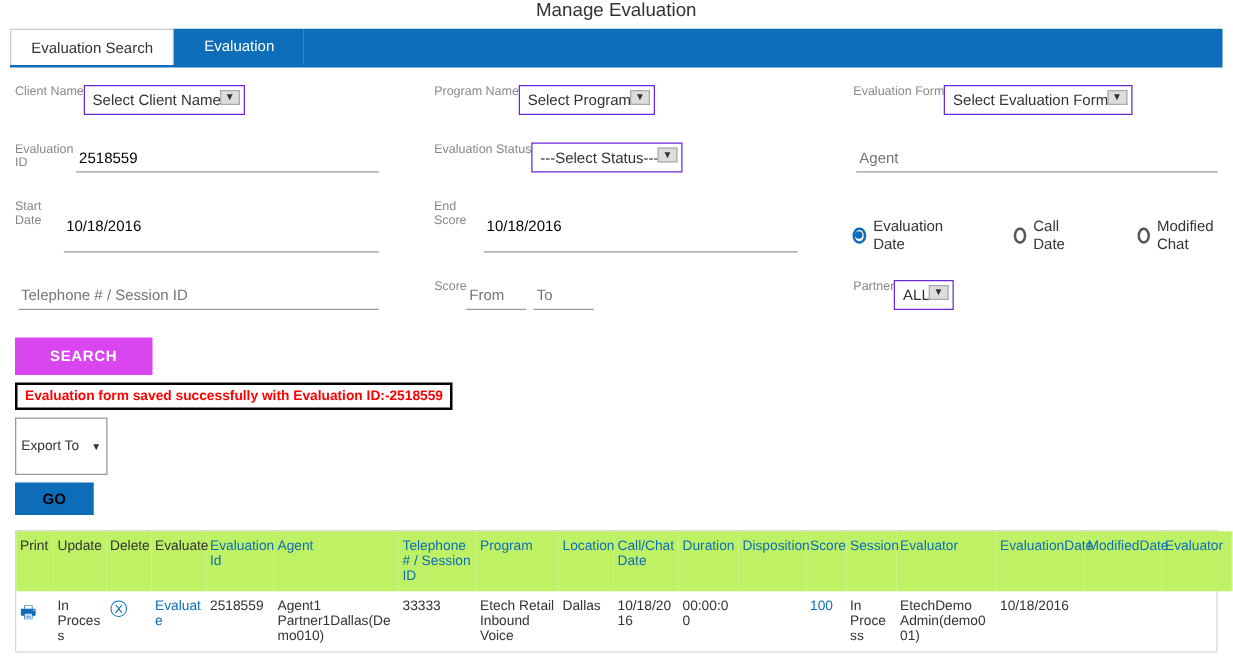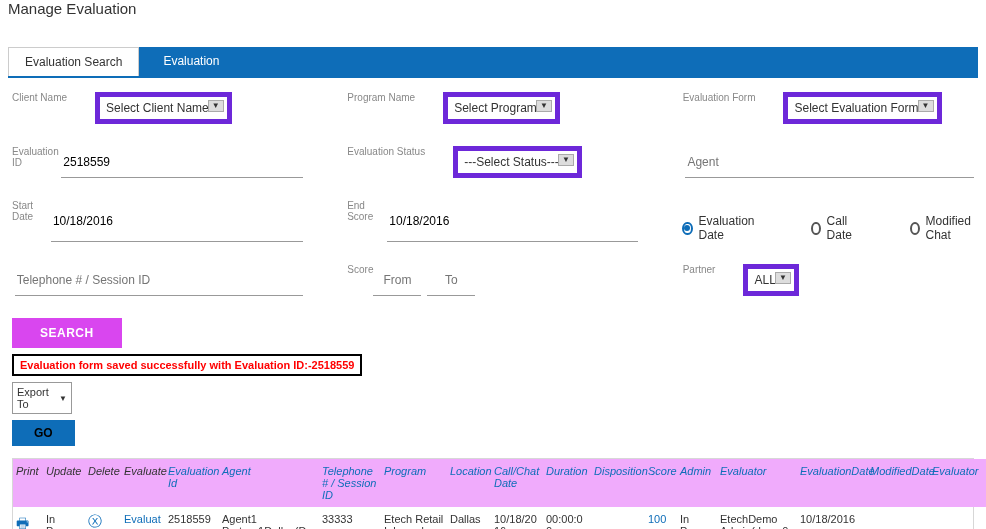--- a/index.html
+++ b/index.html
@@ -1,45 +1,45 @@
 <!DOCTYPE html>
 <html><head>
 <meta charset="utf-8">
 <style>
   * { box-sizing: border-box; margin: 0; padding: 0; }
   body { font-family: Arial, sans-serif; font-size: 12px; color: #333; background: #fff; width: 986px; }
-  .page-title { font-size: 15px; font-weight: 400; color: #333; padding: 0 8px 2px 8px; }
+  .page-title { font-size: 15px; font-weight: 400; color: #333; padding: 0 8px 2px 8px; text-align: center; }
   .content { padding: 4px 8px 8px 8px; }
   .tabbar { display: flex; border-bottom: 2px solid #0e6db8; margin-bottom: 14px; }
-  .tab { padding: 7px 16px; font-size: 12px; cursor: pointer; margin-top: 24px; }
+  .tab { padding: 7px 16px; font-size: 12px; cursor: pointer; }
   .tab.active { background: #fff; border: 1px solid #ccc; border-bottom: none; color: #333; }
   .tab.inactive { background: #0e6db8; color: #fff; flex: 1; }
   .tab.inactive-lbl { flex: 0; padding: 7px 24px; }
   .form-area { padding: 0 4px; }
   .form-row { display: flex; gap: 44px; margin-bottom: 22px; }
   .form-col { flex: 1; display: flex; flex-direction: row; }
   .form-col .lbl { font-size: 10px; color: #888; margin-bottom: 2px; }
   .text-input { border: none; border-bottom: 1px solid #999; padding: 4px 2px; font-size: 12px; width: 100%; background: transparent; outline: none; }
-  .select-wrap { position: relative; border: 5px solid #6d28d9; background: #fff; margin-left: 28px; }
+  .select-wrap { position: relative; border: 1px solid #6d28d9; background: #fff; }
   .select-wrap .sel-val { padding: 4px 18px 4px 6px; font-size: 12px; display: block; }
   .select-wrap .caret { position: absolute; right: 3px; top: 3px; font-size: 8px; background: #ddd; padding: 0 3px; border: 1px solid #aaa; line-height: 10px; }
   .radio-row { display: flex; align-items: center; gap: 54px; margin-top: 14px; }
   .radio-item { display: flex; align-items: center; gap: 6px; font-size: 12px; }
   .radio { width: 13px; height: 13px; border: 2px solid #555; border-radius: 50%; display: inline-flex; align-items: center; justify-content: center; }
   .radio.checked { border-color: #0e6db8; }
   .radio.checked::after { content: ''; width: 6px; height: 6px; background: #0e6db8; border-radius: 50%; }
   .score-group { display: flex; gap: 6px; }
-  .score-group .short { width: 48px; text-align: center; }
+  .score-group .short { width: 48px; }
   .btn-primary { background: #d946ef; color: #fff; border: none; padding: 8px 28px; font-size: 12px; font-weight: bold; letter-spacing: 0.5px; cursor: pointer; }
   .btn-go { background: #0e6db8; color: #000000; border: none; padding: 6px 22px; font-size: 12px; font-weight: bold; cursor: pointer; }
   .msg-box { border: 2px solid #000; color: #f00; font-size: 11px; font-weight: bold; padding: 3px 6px; display: inline-block; margin: 6px 0; }
-  .export-select { border: 1px solid #999; padding: 3px 4px; font-size: 11px; display: inline-flex; align-items: center; gap: 8px; width: 60px; justify-content: space-between; margin-bottom: 6px; }
+  .export-select { border: 1px solid #999; padding: 16px 4px; font-size: 11px; display: inline-flex; align-items: center; gap: 8px; width: 74px; justify-content: space-between; margin-bottom: 6px; }
   .table-wrap { border: 1px solid #d7d7d7; margin-top: 12px; overflow: visible; }
   table { width: 100%; border-collapse: collapse; font-size: 11px; table-layout: fixed; }
-  th { background: #f0abfc; color: #333; text-align: left; padding: 6px 3px; font-weight: 400; font-size: 11px; vertical-align: top; font-style: italic; }
+  th { background: #bef264; color: #333; text-align: left; padding: 6px 3px; font-weight: 400; font-size: 11px; vertical-align: top; }
   th.link, td.link { color: #0e6db8; }
   td { padding: 6px 3px; vertical-align: top; font-size: 11px; word-wrap: break-word; }
   .icon-print { color: #0e6db8; font-size: 14px; }
   .icon-delete { color: #0e6db8; font-size: 14px; }
 </style>
 </head>
 <body>
 
 <div class="page-title">Manage Evaluation</div>
 
@@ -188,21 +188,21 @@
             <th>Evaluate</th>
             <th class="link">Evaluation Id</th>
             <th class="link">Agent</th>
             <th class="link">Telephone # / Session ID</th>
             <th class="link">Program</th>
             <th class="link">Location</th>
             <th class="link">Call/Chat Date</th>
             <th class="link">Duration</th>
             <th class="link">Disposition</th>
             <th class="link">Score</th>
-            <th class="link">Admin</th>
+            <th class="link">Session</th>
             <th class="link">Evaluator</th>
             <th class="link">EvaluationDate</th>
             <th class="link">ModifiedDate</th>
             <th class="link">Evaluator</th>
             <th class="link">EvaluationTime</th>
           </tr>
         </thead>
         <tbody>
           <tr>
             <td><span class="icon-print">🖶</span></td>

